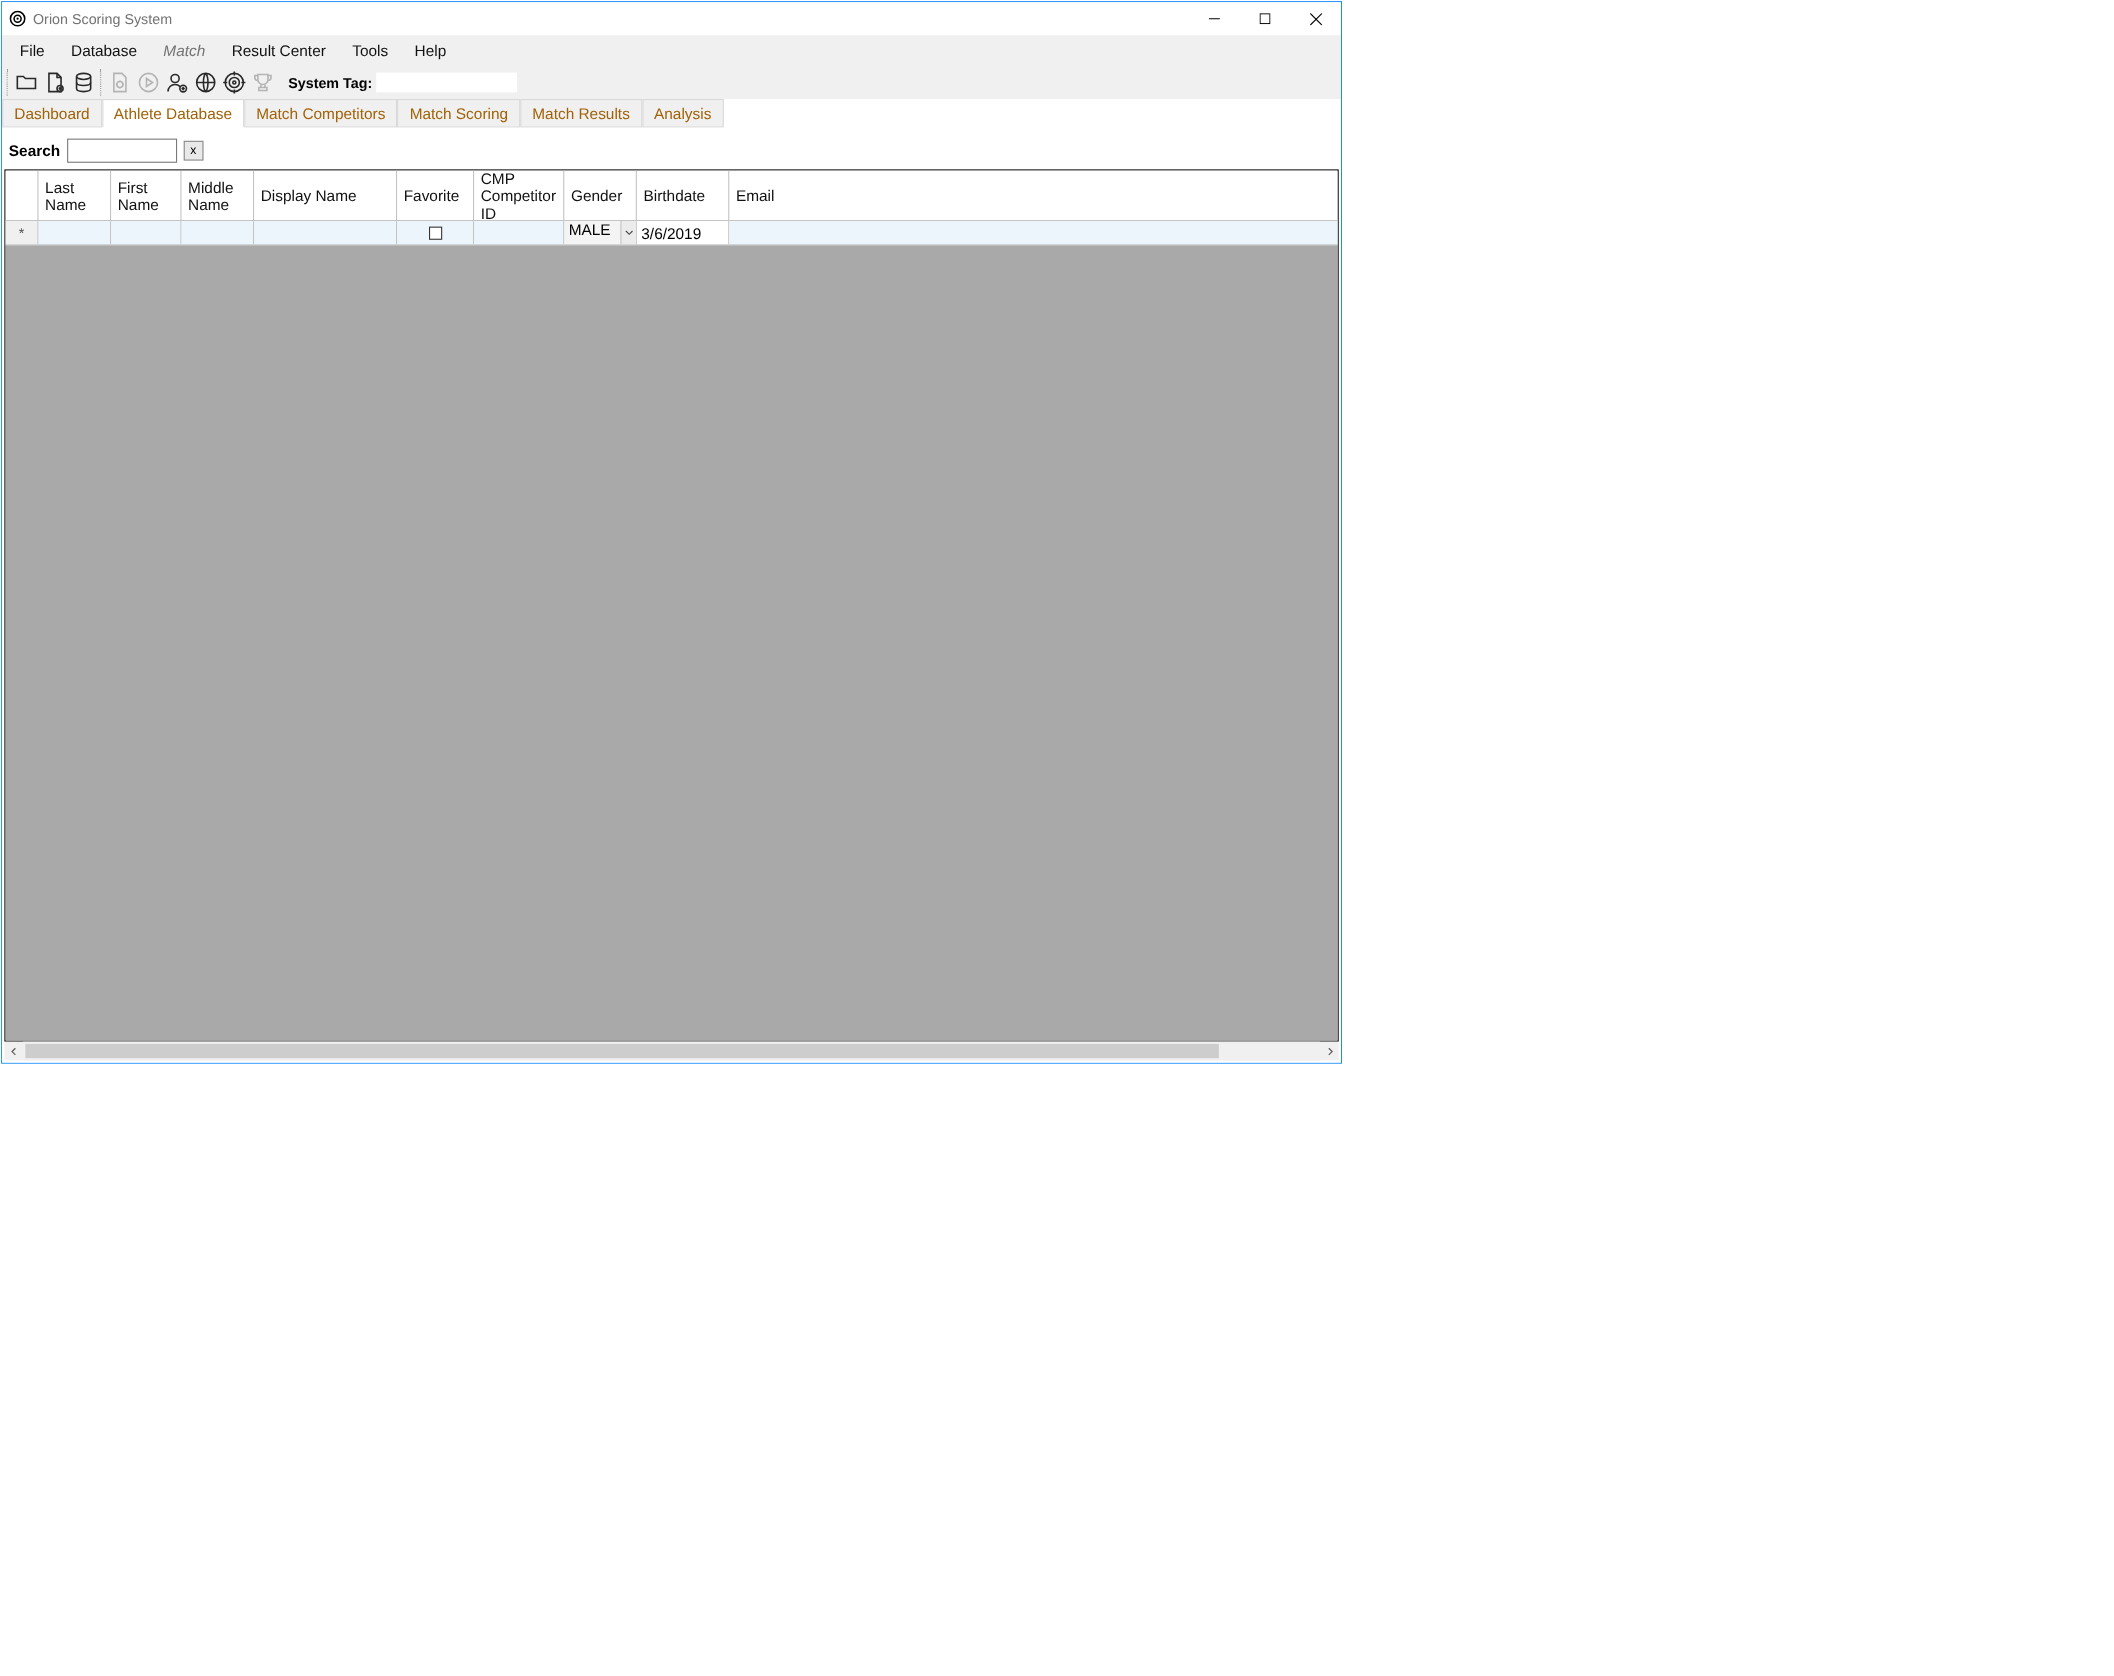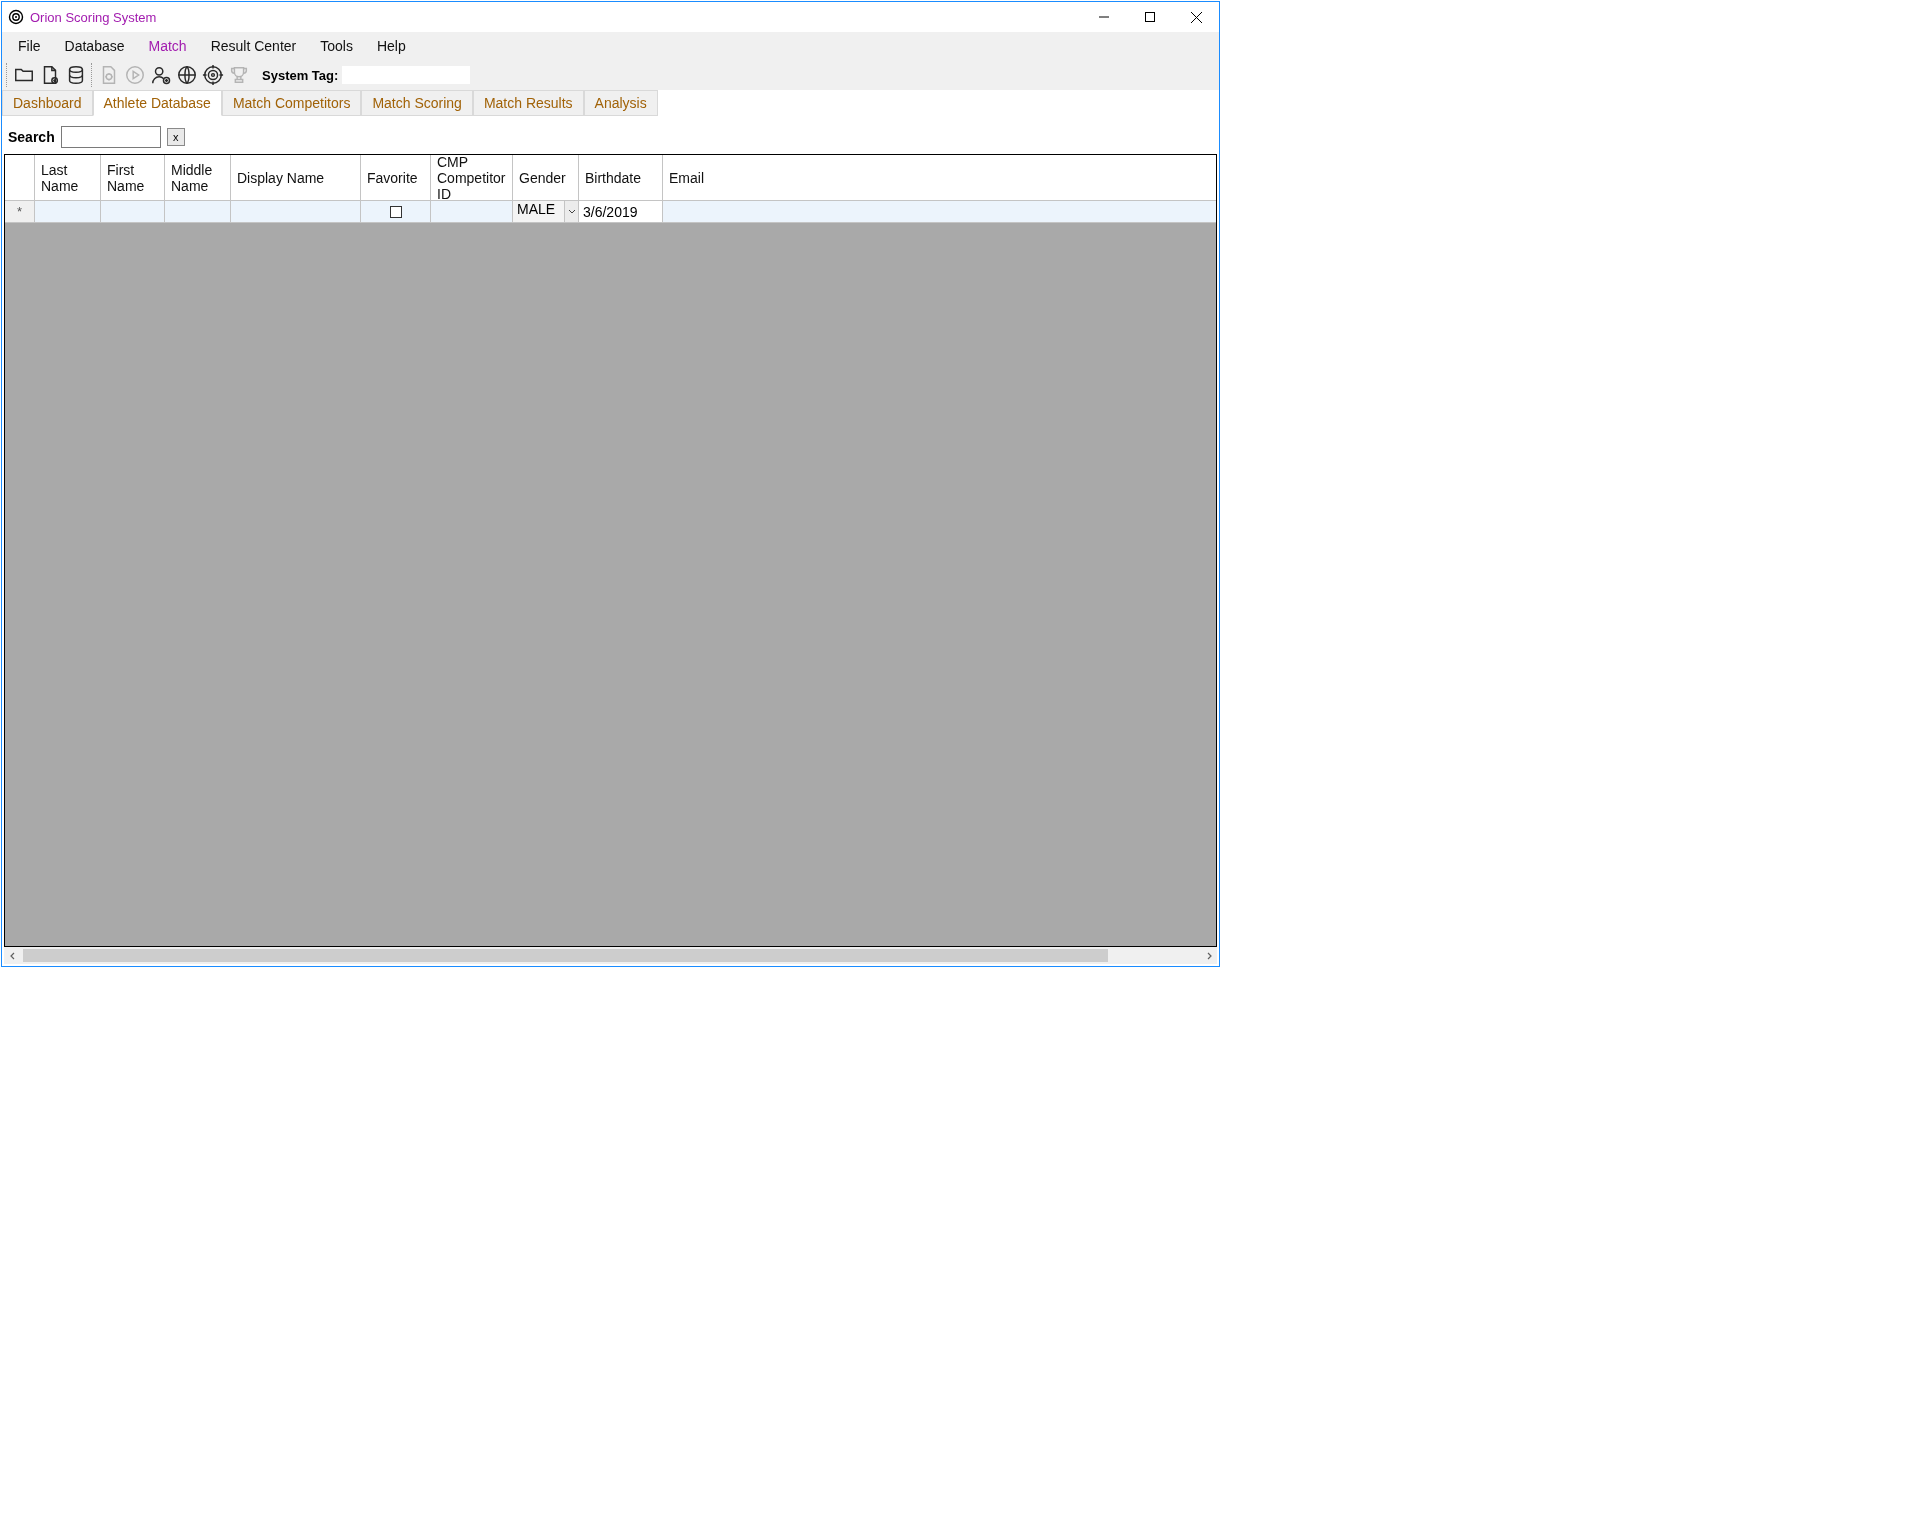--- a/index.html
+++ b/index.html
@@ -21,21 +21,21 @@
   }
   
   .titlebar {
     height: 30px;
     background: #fff;
     display: flex;
     align-items: center;
     padding-left: 6px;
   }
   .titlebar .app-icon { width: 16px; height: 16px; margin-right: 6px; display:flex; align-items:center; justify-content:center;}
-  .titlebar .title { font-size: 13px; color:#a21caf; }
+  .titlebar .title { font-size: 13px; color:#737373; }
   .titlebar .spacer { flex: 1; }
   .winbtn {
     width: 46px; height: 30px;
     display: flex; align-items: center; justify-content: center;
     background: transparent;
     color: #000;
   }
   .winbtn svg { pointer-events: none; }
   
   .menubar {
@@ -44,21 +44,21 @@
     border-bottom: 1px solid #f0f0f0;
     display: flex;
     align-items: center;
     padding: 0 4px;
   }
   .menu-item {
     padding: 3px 12px;
     font-size: 14px;
     color: #111;
   }
-  .menu-item.disabled { color: #a21caf; }
+  .menu-item.disabled { color: #737373; font-style: italic; }
   
   .toolbar {
     height: 30px;
     background: #f0f0f0;
     display: flex;
     align-items: center;
     padding: 0 2px;
     gap: 0px;
   }
   .tgrip {

